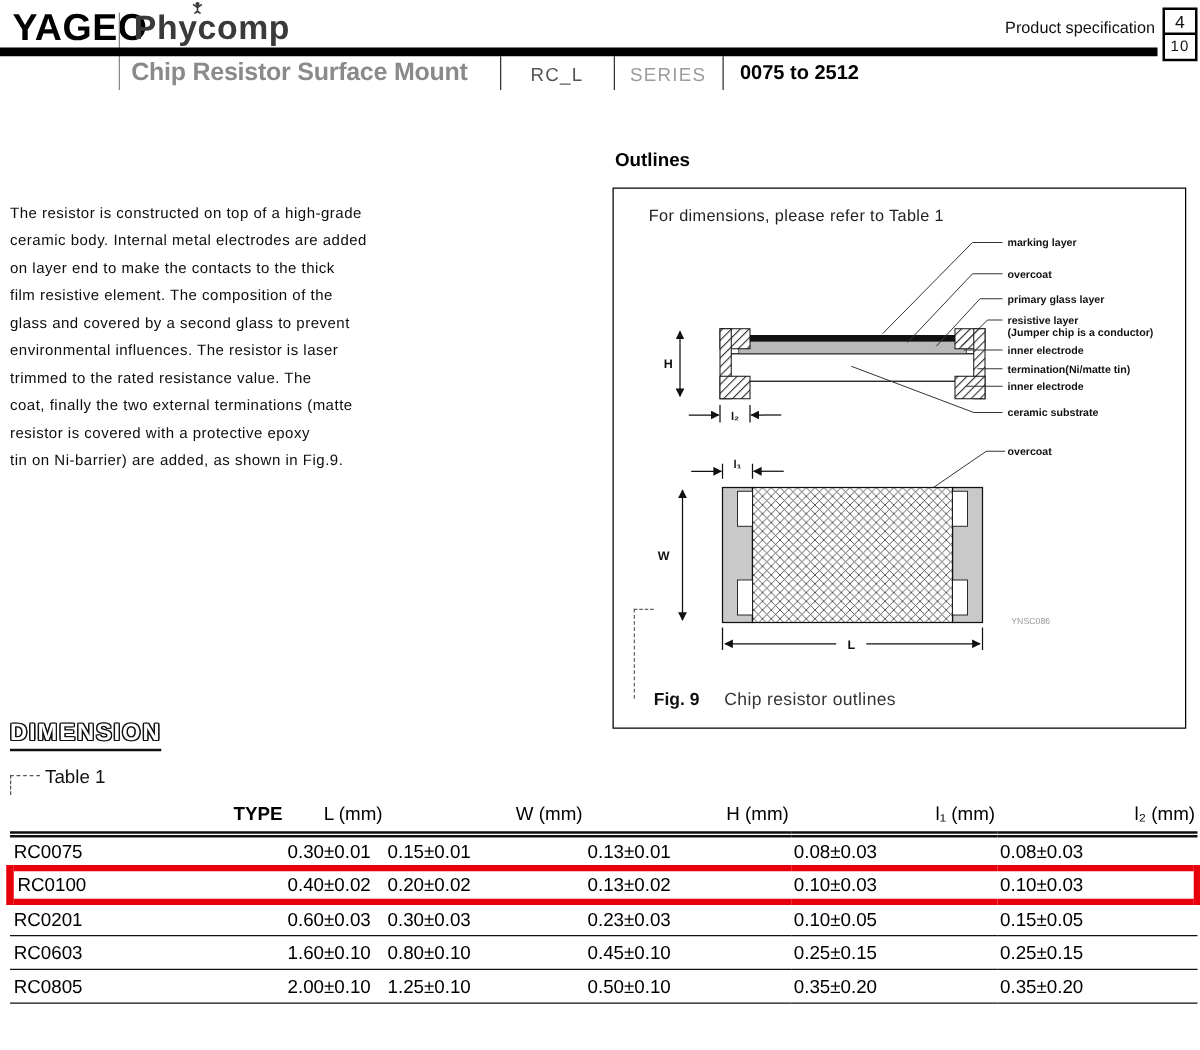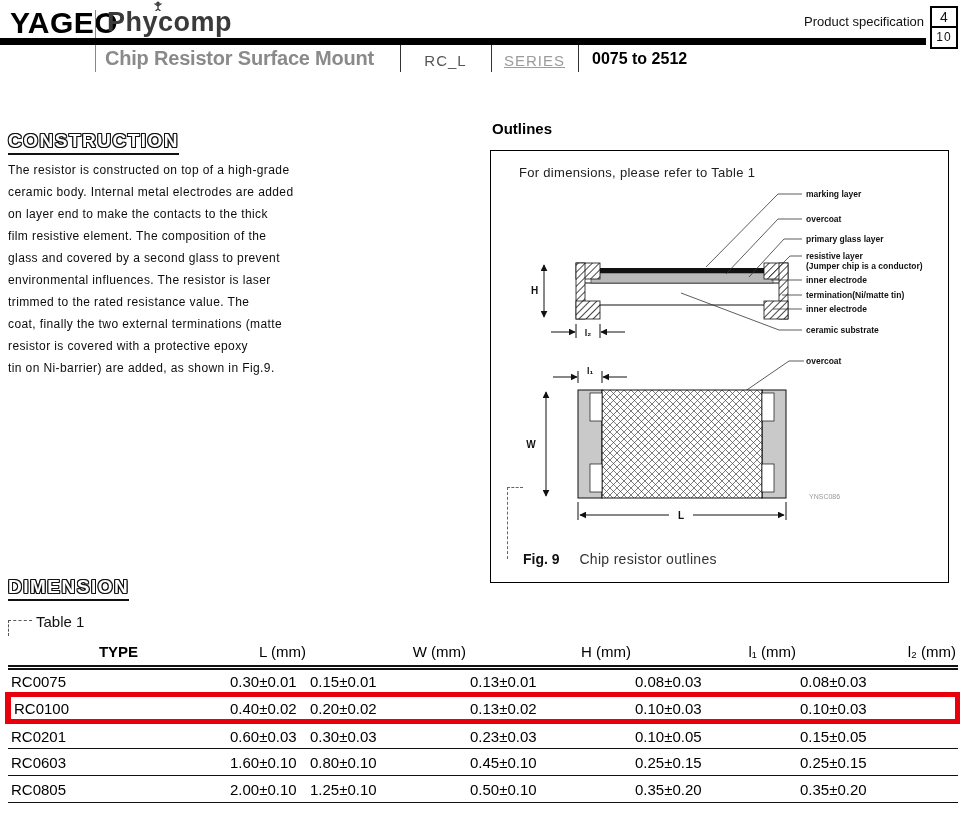--- a/index.html
+++ b/index.html
@@ -15,21 +15,21 @@
   .phy-fig{ position:absolute; left:46px; top:-6px; }
   .spec-label{ position:absolute; left:700px; top:14px; width:224px; text-align:right; font-size:13px; color:#111; }
   .page-box{ position:absolute; left:930px; top:6px; width:28px; height:43px; border:2px solid #000; background:#fff; }
   .page-box .pn{ height:20px; line-height:19px; text-align:center; font-size:14px; border-bottom:2px solid #000; }
   .page-box .pt{ height:19px; line-height:18px; text-align:center; font-size:12px; letter-spacing:1px; }
   .black-bar{ position:absolute; left:0; top:38px; width:926px; height:7px; background:#000; }
   .doc-title{ position:absolute; left:105px; top:47px; font-size:20px; font-weight:bold; color:#8a8a8a; letter-spacing:-0.2px; }
   .vsep{ position:absolute; top:45px; width:1px; height:27px; background:#333; }
   .vsep.s1{ left:400px; } .vsep.s2{ left:491px; } .vsep.s3{ left:578px; }
   .series-code{ position:absolute; left:400px; top:52px; width:91px; text-align:center; font-size:15px; color:#555; letter-spacing:1px; }
-  .series-label{ position:absolute; left:491px; top:52px; width:87px; text-align:center; font-size:15px; color:#9c9c9c; letter-spacing:1px;text-decoration:underline; }
+  .series-label{ position:absolute; left:491px; top:52px; width:87px; text-align:center; font-size:15px; color:#9c9c9c; letter-spacing:1px; }
   .series-range{ position:absolute; left:592px; top:50px; font-size:16px; font-weight:bold; color:#000; }
 
   
   .hollow{ display:inline-block; font-size:19px; font-weight:bold; letter-spacing:1.5px; color:#fff;
     text-shadow:-1px -1px 0 #111,1px -1px 0 #111,-1px 1px 0 #111,1px 1px 0 #111,-1px 0 0 #111,1px 0 0 #111,0 -1px 0 #111,0 1px 0 #111;
     border-bottom:2px solid #111; padding-bottom:1px; }
   .construction-heading{ position:absolute; left:8px; top:130px; }
   .construction-body{ position:absolute; left:8px; top:159px; font-size:12px; letter-spacing:0.4px; line-height:22px; color:#0d0d0d; white-space:nowrap; }
 
   
@@ -41,21 +41,21 @@
   .fig-caption{ position:absolute; left:32px; top:400px; font-size:14px; }
   .fig-caption .fl{ font-weight:bold; color:#111; }
   .fig-caption .fc{ margin-left:16px; color:#333; letter-spacing:0.3px; }
 
   
   .dimension-heading{ position:absolute; left:8px; top:576px; }
   .table-bracket{ position:absolute; left:8px; top:620px; width:24px; height:16px; border-left:1px dashed #555; border-top:1px dashed #555; }
   .table-label{ position:absolute; left:36px; top:613px; font-size:15px; color:#111; }
   table.dim{ position:absolute; left:5px; top:641px; width:950px; border-collapse:collapse; table-layout:fixed; }
   table.dim th{ font-size:15px; color:#000; padding:2px 2px 5px 2px; border-bottom:5px double #111; vertical-align:bottom; }
-  table.dim th.c0{ text-align:center; font-weight:bold; padding-left:3px; }
+  table.dim th.c0{ text-align:right; font-weight:bold; padding-left:3px; }
   table.dim th:not(.c0){ text-align:right; font-weight:normal; }
   table.dim td{ font-size:15px; color:#000; height:27px; padding:0 2px; border-bottom:1.5px solid #111; text-align:left; }
   table.dim td:first-child{ text-align:left; padding-left:3px; }
   table.dim tr.hl td{ border-top:5px solid var(--hl); border-bottom:5px solid var(--hl); }
   table.dim tr.hl td:first-child{ border-left:6px solid var(--hl); }
   table.dim tr.hl td:last-child{ border-right:6px solid var(--hl); }
 
   svg text{ font-family:"Liberation Sans", sans-serif; }
 </style>
 </head>
@@ -79,21 +79,20 @@
   </div>
   <div class="black-bar"></div>
   <span class="doc-title">Chip Resistor Surface Mount</span>
   <span class="vsep s1"></span>
   <span class="series-code">RC_L</span>
   <span class="vsep s2"></span>
   <span class="series-label">SERIES</span>
   <span class="vsep s3"></span>
   <span class="series-range">0075 to 2512</span>
 
-  <span class="hollow construction-heading">CONSTRUCTION</span>
   <div class="construction-body">
       <div>The resistor is constructed on top of a high-grade</div>
       <div>ceramic body. Internal metal electrodes are added</div>
       <div>on layer end to make the contacts to the thick</div>
       <div>film resistive element. The composition of the</div>
       <div>glass and covered by a second glass to prevent</div>
       <div>environmental influences. The resistor is laser</div>
       <div>trimmed to the rated resistance value. The</div>
       <div>coat, finally the two external terminations (matte</div>
       <div>resistor is covered with a protective epoxy</div>

